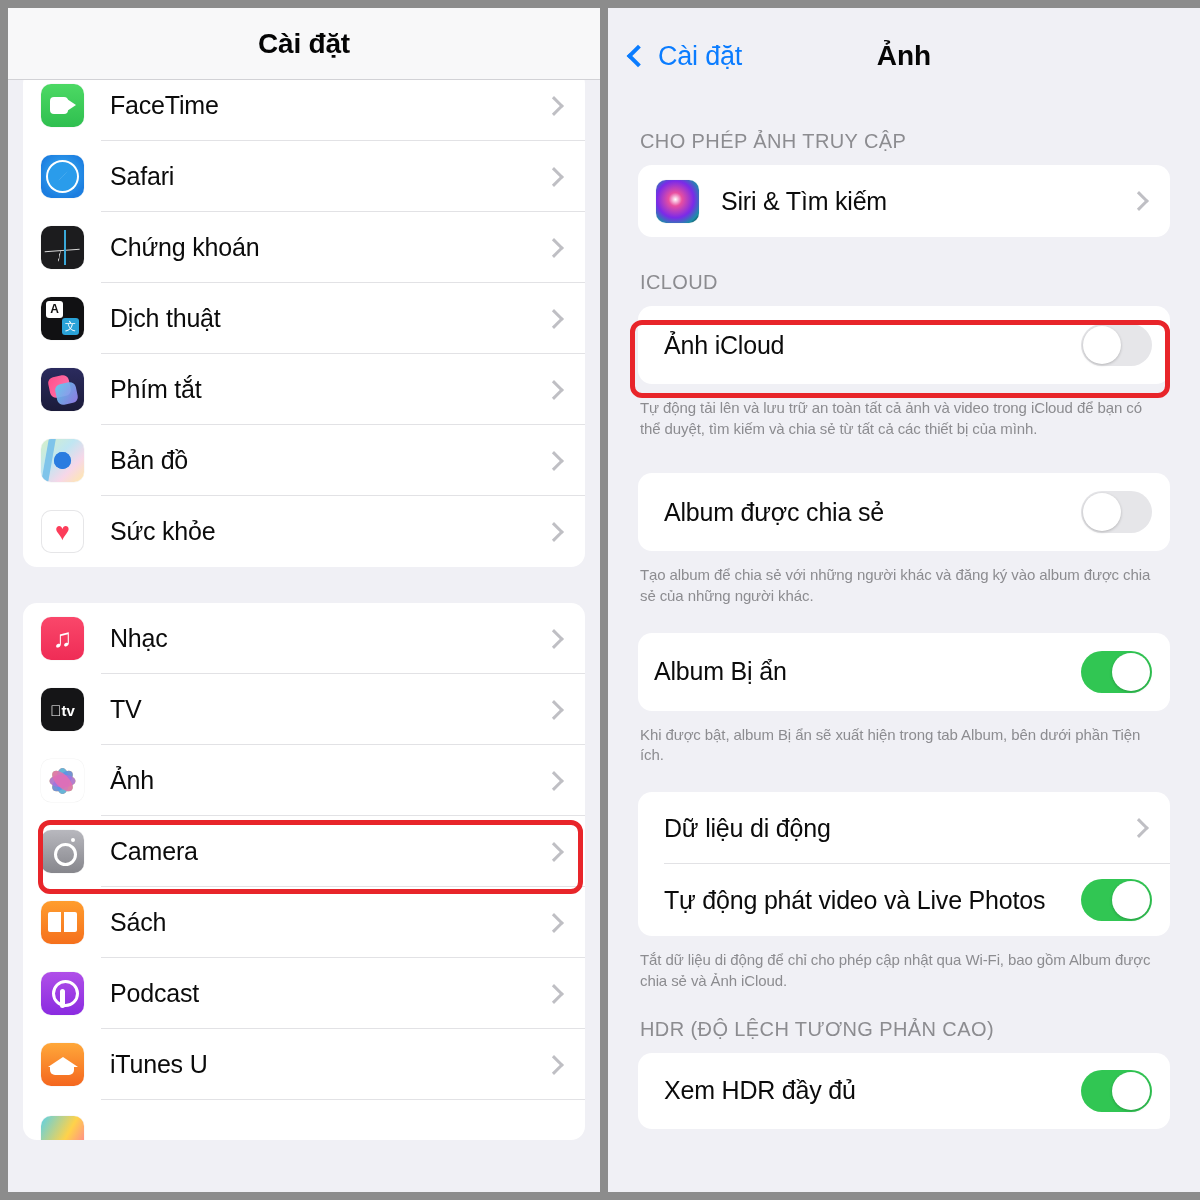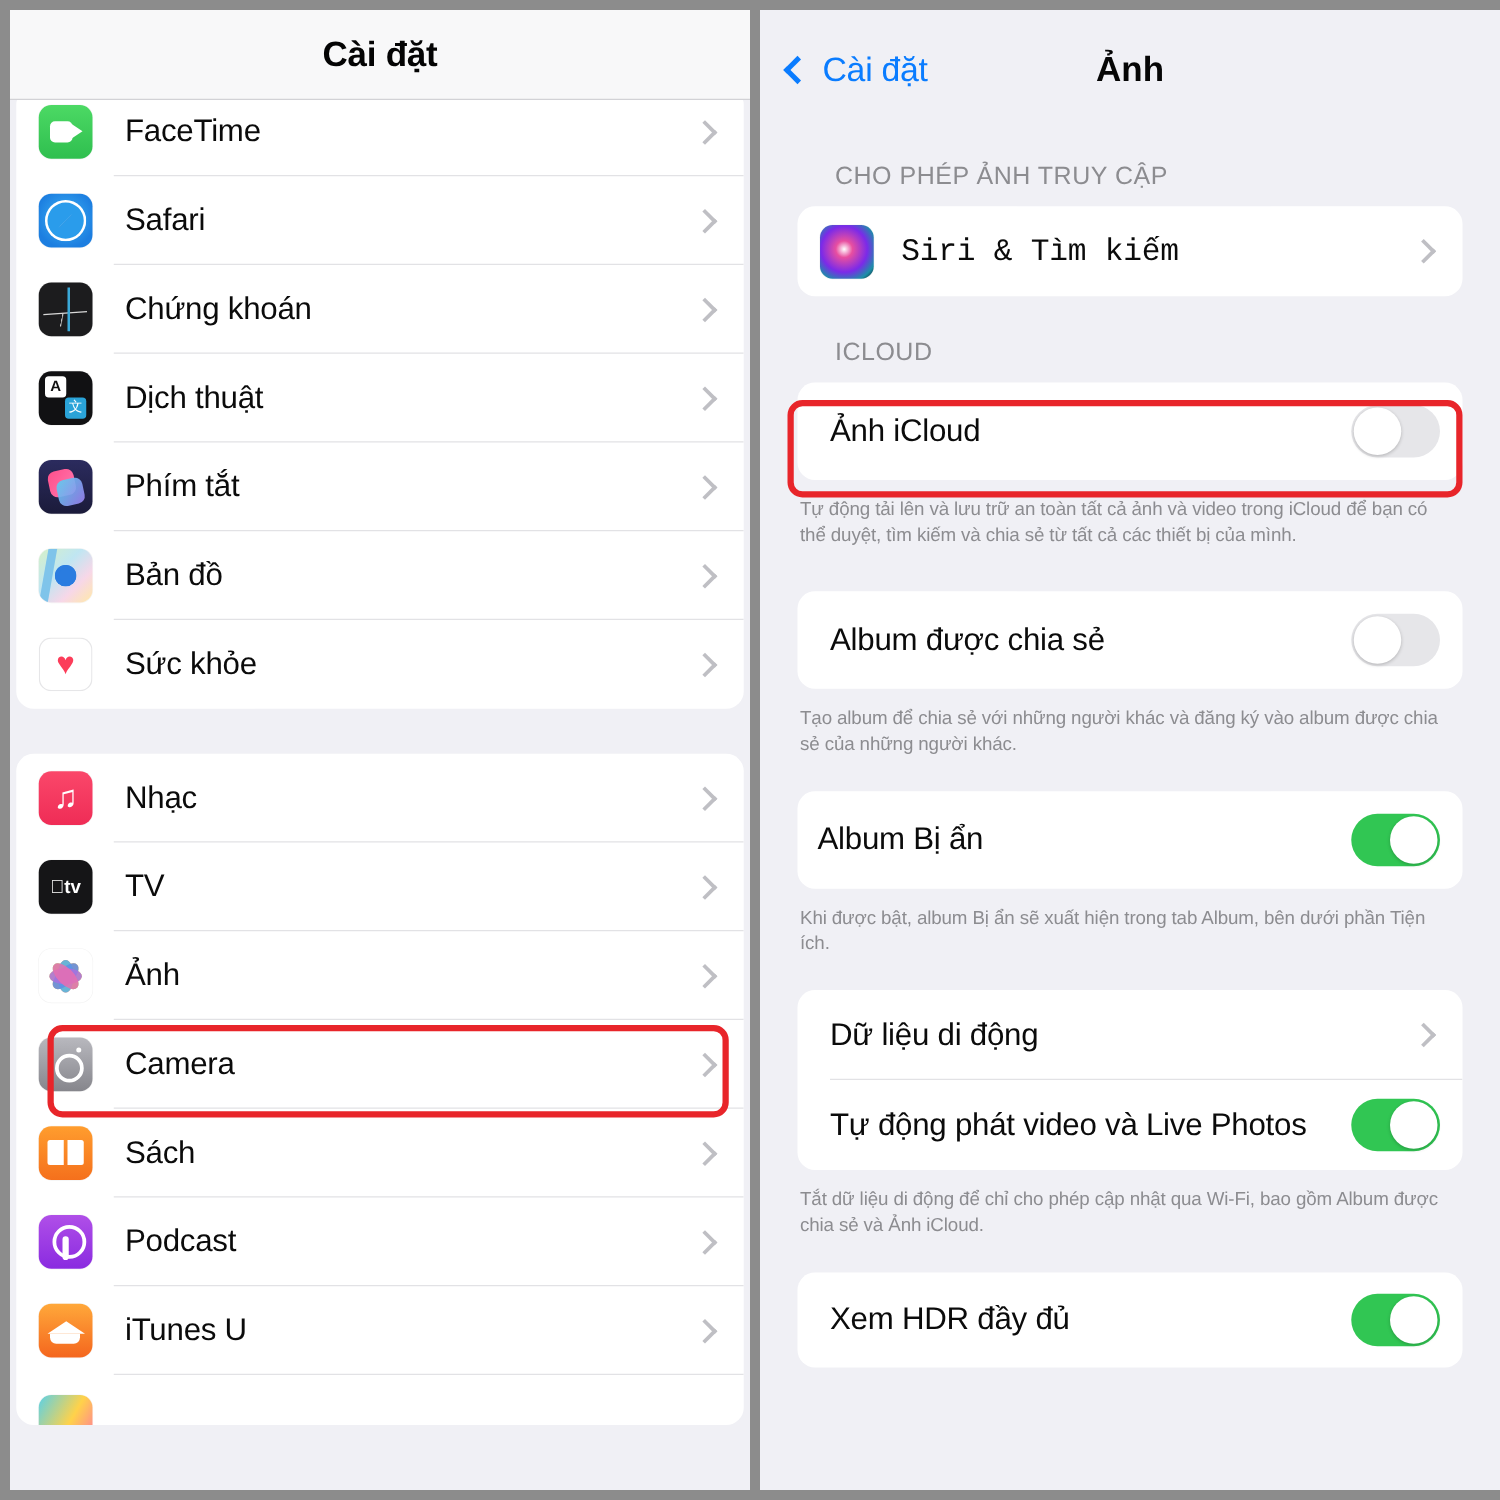--- a/index.html
+++ b/index.html
@@ -48,21 +48,21 @@
 
   
   .left-scroll {
     position: absolute;
     top: 0; left: 0; right: 0; bottom: 0;
     padding-top: 62px;
   }
   .card {
     background: #ffffff;
     border-radius: 14px;
-    margin: 0 5px;
+    margin: 0 15px;
     overflow: hidden;
   }
   .gap { height: 36px; }
 
   .row {
     position: relative;
     display: flex;
     align-items: center;
     height: 71px;
     padding-left: 18px;
@@ -271,21 +271,20 @@
     font-weight: bold;
     color: #060606;
     pointer-events: none;
   }
 
   .section-header {
     font-size: 20px;
     color: #8c8c90;
     letter-spacing: 0.4px;
     padding: 0 0 12px 32px;
-    margin-left: 28px;
   }
   .section-footer {
     font-size: 15px;
     line-height: 1.38;
     color: #8c8c90;
     padding: 14px 36px 0 32px;
     letter-spacing: -0.1px;
   }
   .r-card {
     background: #ffffff;
@@ -293,21 +292,21 @@
     margin: 0 30px;
     overflow: hidden;
   }
   .r-row {
     position: relative;
     display: flex;
     align-items: center;
     height: 72px;
     padding: 0 18px 0 26px;
   }
-  .r-row.with-icon { padding-left: 18px; font-family: Liberation Mono, monospace; }
+  .r-row.with-icon { padding-left: 18px; }
   .r-row .sep {
     position: absolute;
     left: 26px; right: 0; bottom: 0;
     height: 1px;
     background: #e2e2e5;
   }
   .r-row:last-child .sep { display: none; }
   .r-label {
     font-size: 25px;
     color: #0b0b0b;
@@ -544,20 +543,21 @@
         <span class="toggle on">
             <span class="knob"></span>
           </span>
 
       </div>
     </div>
     <div class="section-footer">Tắt dữ liệu di động để chỉ cho phép cập nhật qua Wi-Fi, bao gồm Album được chia sẻ và Ảnh iCloud.</div>
 
     <div class="spacer-26"></div>
 
+    <div class="section-header">HDR (ĐỘ LỆCH TƯƠNG PHẢN CAO)</div>
     <div class="r-card">
       <div class="r-row" style="height:76px;">
         <span class="r-label">Xem HDR đầy đủ</span>
         <span class="toggle on">
             <span class="knob"></span>
           </span>
 
       </div>
     </div>
   </div>

